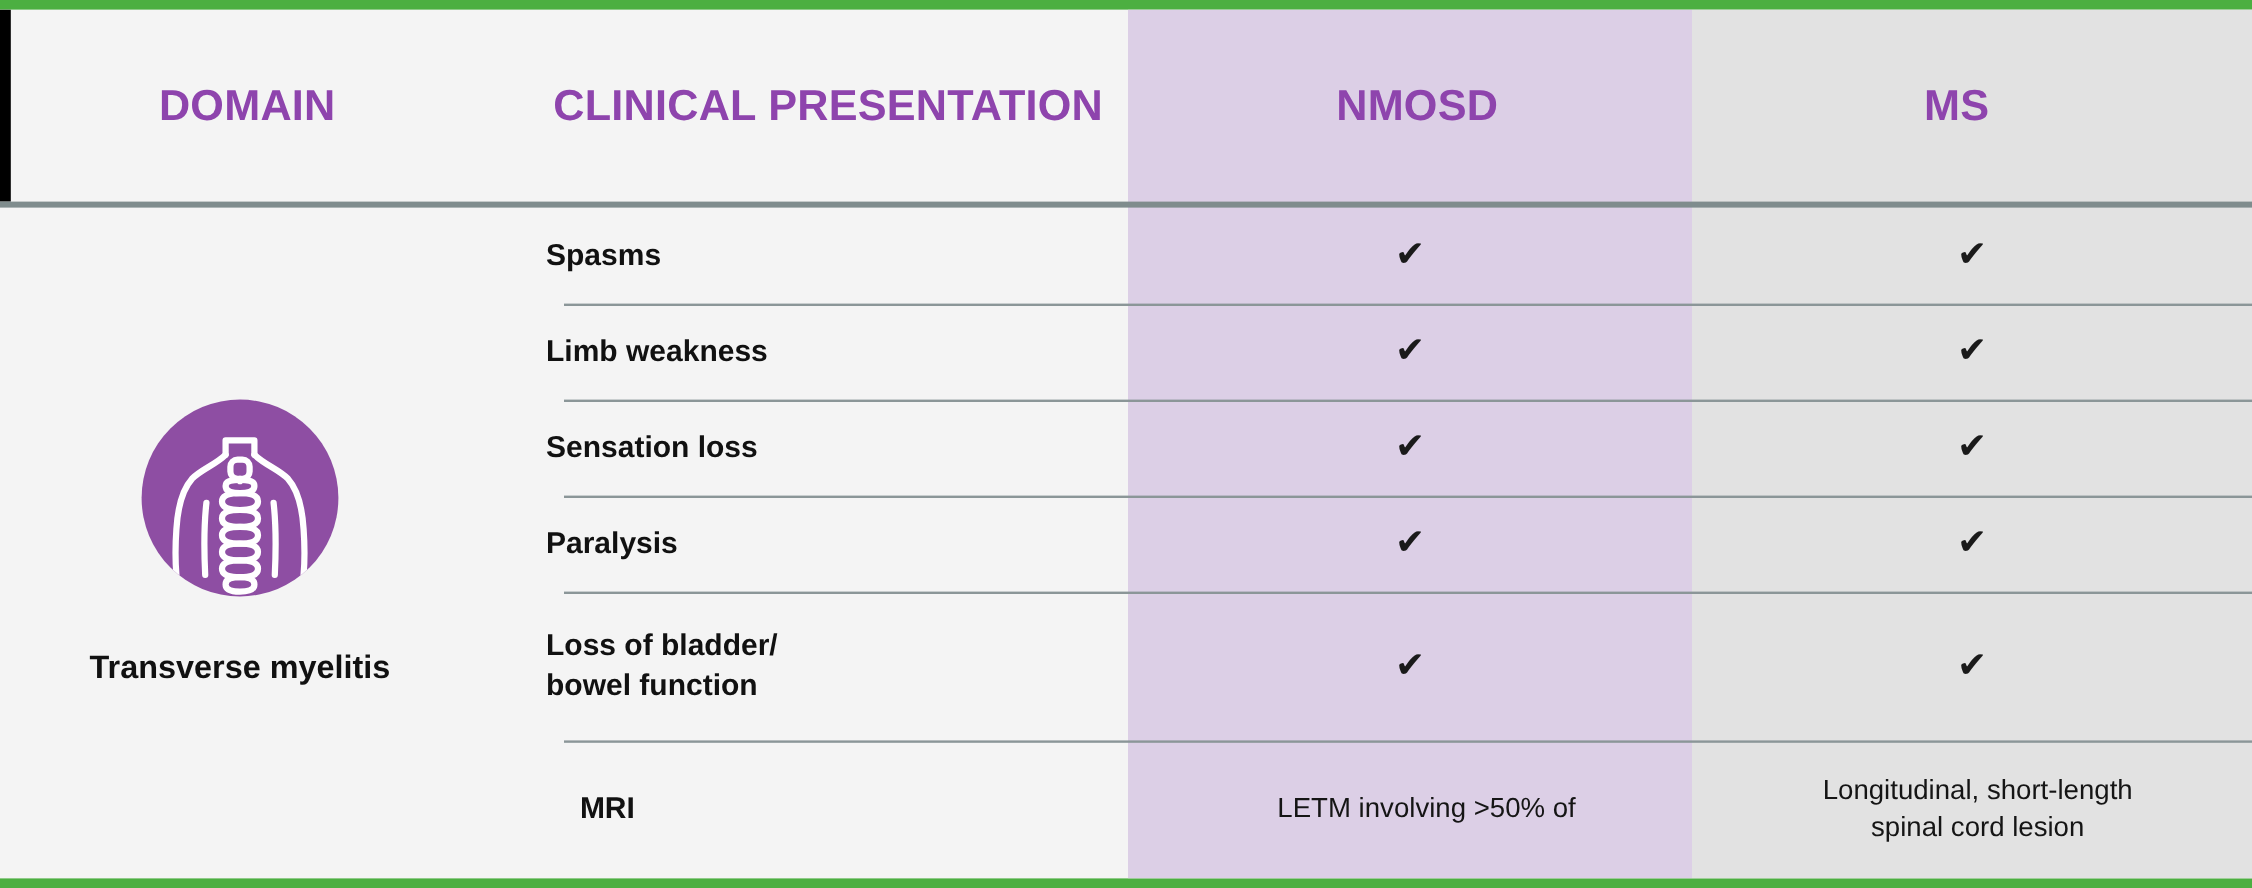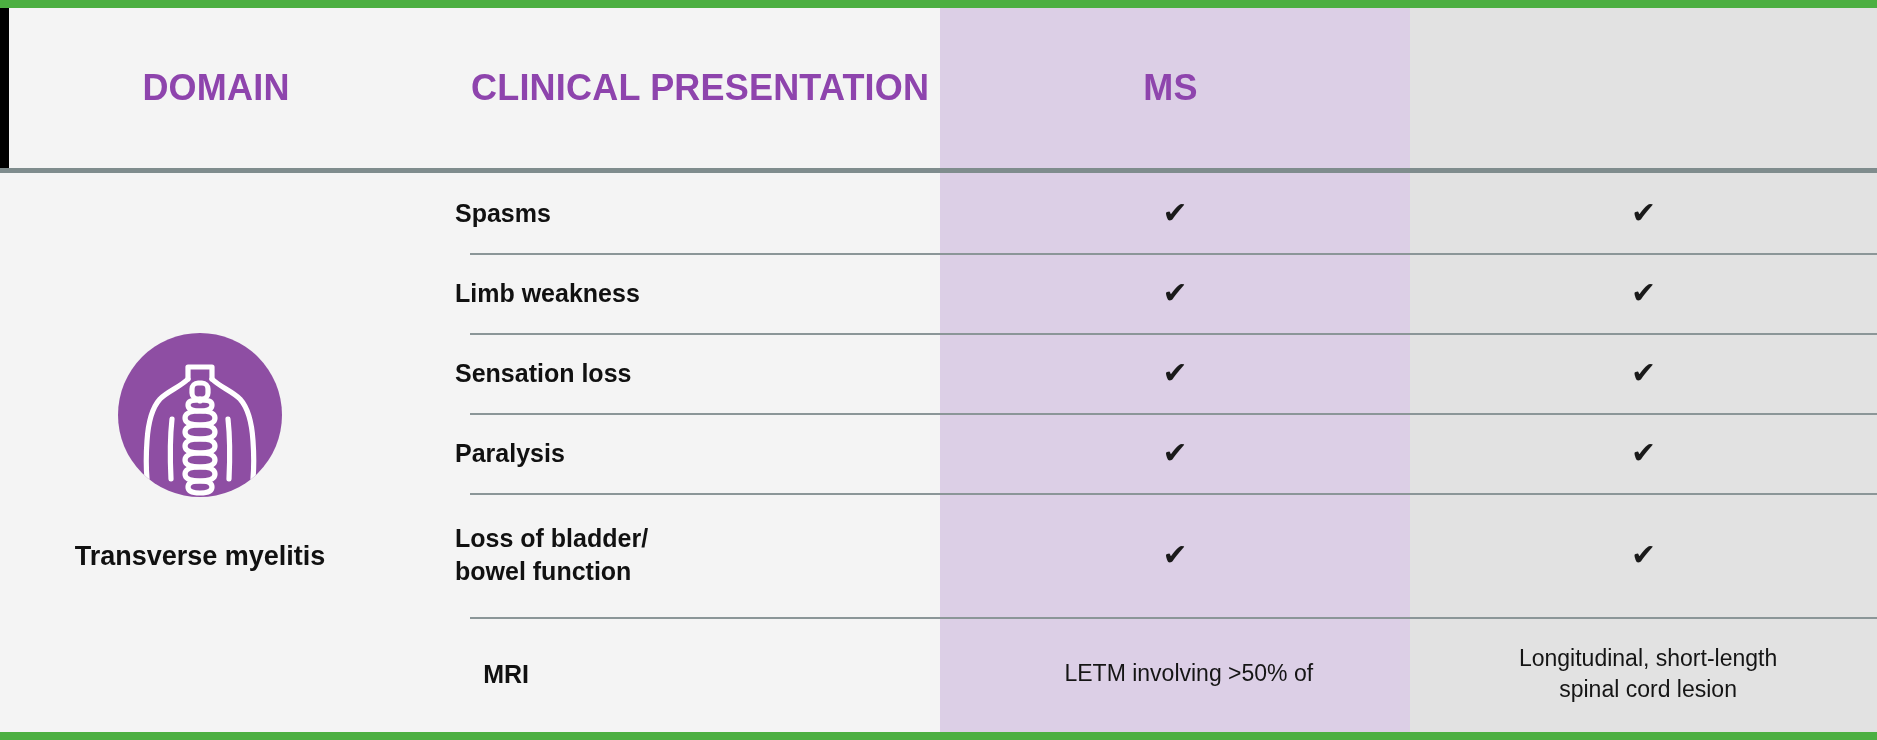--- a/index.html
+++ b/index.html
@@ -38,21 +38,21 @@
     top: 0;
     width: 9px;
     height: 160px;
     background: #000000;
     z-index: 4;
   }
 
   
   .header-row {
     position: absolute;
-    left: 16px; right: 0; top: 0;
+    left: 6px; right: 0; top: 0;
     height: 160px;
     display: flex;
     z-index: 3;
   }
   .header-cell {
     display: flex;
     align-items: center;
     justify-content: center;
     text-align: center;
     color: #8e44ad;
@@ -179,20 +179,21 @@
 <div id="table-root">
 
   <div class="col-tint nmosd"></div>
   <div class="col-tint ms"></div>
 
   <div class="header-accent-bar"></div>
 
   <div class="header-row">
     <div class="header-cell domain">DOMAIN</div>
     <div class="header-cell clinical">CLINICAL PRESENTATION</div>
+    <div class="header-cell nmosd">NMOSD</div>
     <div class="header-cell ms">MS</div>
   </div>
   <div class="header-sep"></div>
 
   <div class="domain-block">
     <div class="domain-icon-circle">
       <svg width="164" height="164" viewBox="0 0 164 164" aria-hidden="true">
         <g fill="none" stroke="#ffffff" stroke-width="5.2" stroke-linecap="round" stroke-linejoin="round">
 
           <path d="M70 46 L70 34 L94 34 L94 46"></path>

